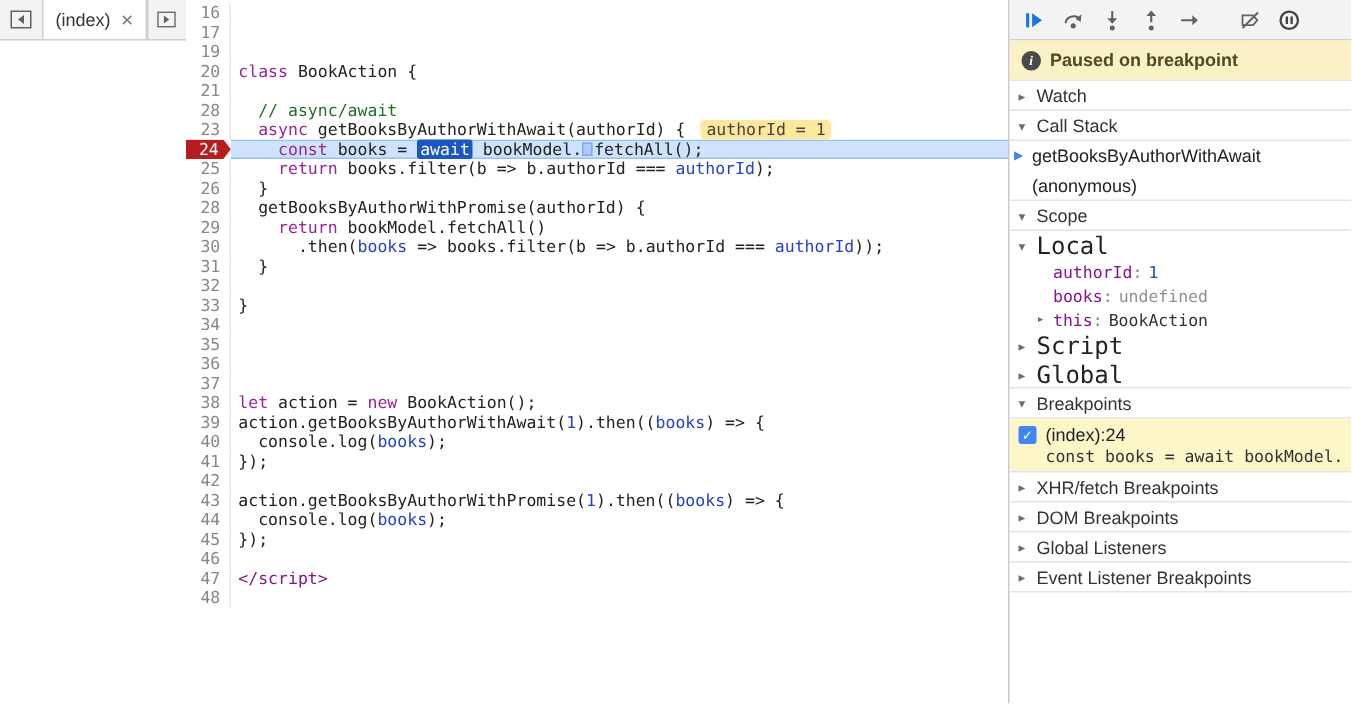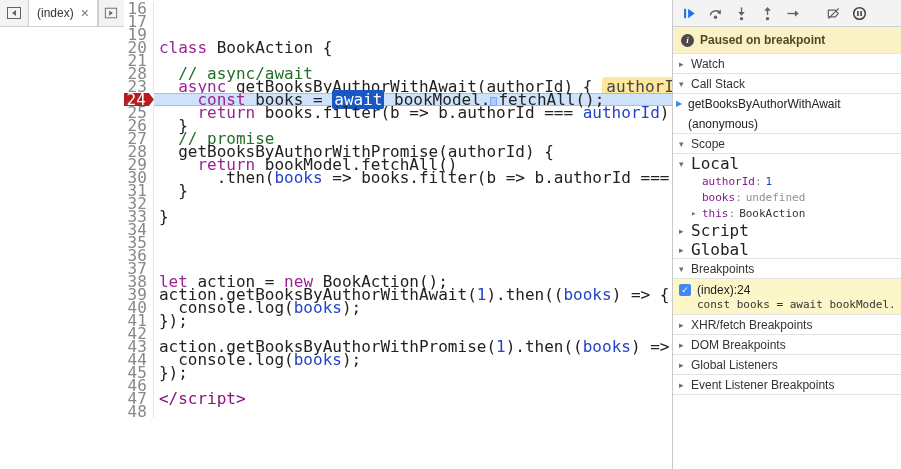--- a/index.html
+++ b/index.html
@@ -11,21 +11,21 @@
 
   
   .tabstrip{height:27px;flex:0 0 27px;background:#f3f3f3;border-bottom:1px solid #d0d0d0;display:flex;align-items:stretch}
   .icon-btn{display:flex;align-items:center;justify-content:center;cursor:pointer}
   .nav-toggle{width:28px}
   .tab{background:#fff;border-left:1px solid #d0d0d0;border-right:1px solid #d0d0d0;display:flex;align-items:center;gap:7px;padding:0 8px;color:#333}
   .tab-close{color:#777;font-size:14px;line-height:14px;cursor:pointer}
   .strip-right{margin-left:auto;width:26px;border-left:1px solid #d0d0d0;color:#5f6368}
 
   
-  .editor{flex:1;overflow:hidden;padding-top:2px;font-family:"DejaVu Sans Mono",monospace;font-size:16px;line-height:13px;background:#fff}
+  .editor{flex:1;overflow:hidden;padding-top:2px;font-family:"DejaVu Sans Mono",monospace;font-size:11px;line-height:13px;background:#fff}
   .cl{display:flex;height:13px}
   .ln{flex:0 0 30px;width:30px;text-align:right;padding-right:6px;color:#888;border-right:1px solid #e6e6e6;cursor:pointer}
   .ln.bp{background:#b91c1c;color:#fff;border-right:none;padding-right:8px;
     clip-path:polygon(0 0,calc(100% - 5px) 0,100% 50%,calc(100% - 5px) 100%,0 100%)}
   .code{flex:1;white-space:pre;padding-left:5px;color:#222}
   .cl.exec .code{background:#cfe2fb;box-shadow:inset 0 1px 0 #9dc0f2,inset 0 -1px 0 #9dc0f2}
   .tok-k{color:#9b2393}
   .tok-c{color:#236e25}
   .tok-n{color:#2442c8}
   .tok-d{color:#2442c8}
@@ -118,24 +118,20 @@
         </div>
         <div class="cl">
           <span class="ln">25</span>
           <span class="code"><span>    </span><span class="tok-k">return</span><span> books.filter(b =&gt; b.authorId === </span><span class="tok-d">authorId</span><span>);</span></span>
         </div>
         <div class="cl">
           <span class="ln">26</span>
           <span class="code"><span>  }</span></span>
         </div>
         <div class="cl">
-          <span class="ln">27</span>
-          <span class="code"><span>  </span><span class="tok-c">// promise</span></span>
-        </div>
-        <div class="cl">
           <span class="ln">28</span>
           <span class="code"><span>  getBooksByAuthorWithPromise(authorId) {</span></span>
         </div>
         <div class="cl">
           <span class="ln">29</span>
           <span class="code"><span>    </span><span class="tok-k">return</span><span> bookModel.fetchAll()</span></span>
         </div>
         <div class="cl">
           <span class="ln">30</span>
           <span class="code"><span>      .then(</span><span class="tok-d">books</span><span> =&gt; books.filter(b =&gt; b.authorId === </span><span class="tok-d">authorId</span><span>));</span></span>

